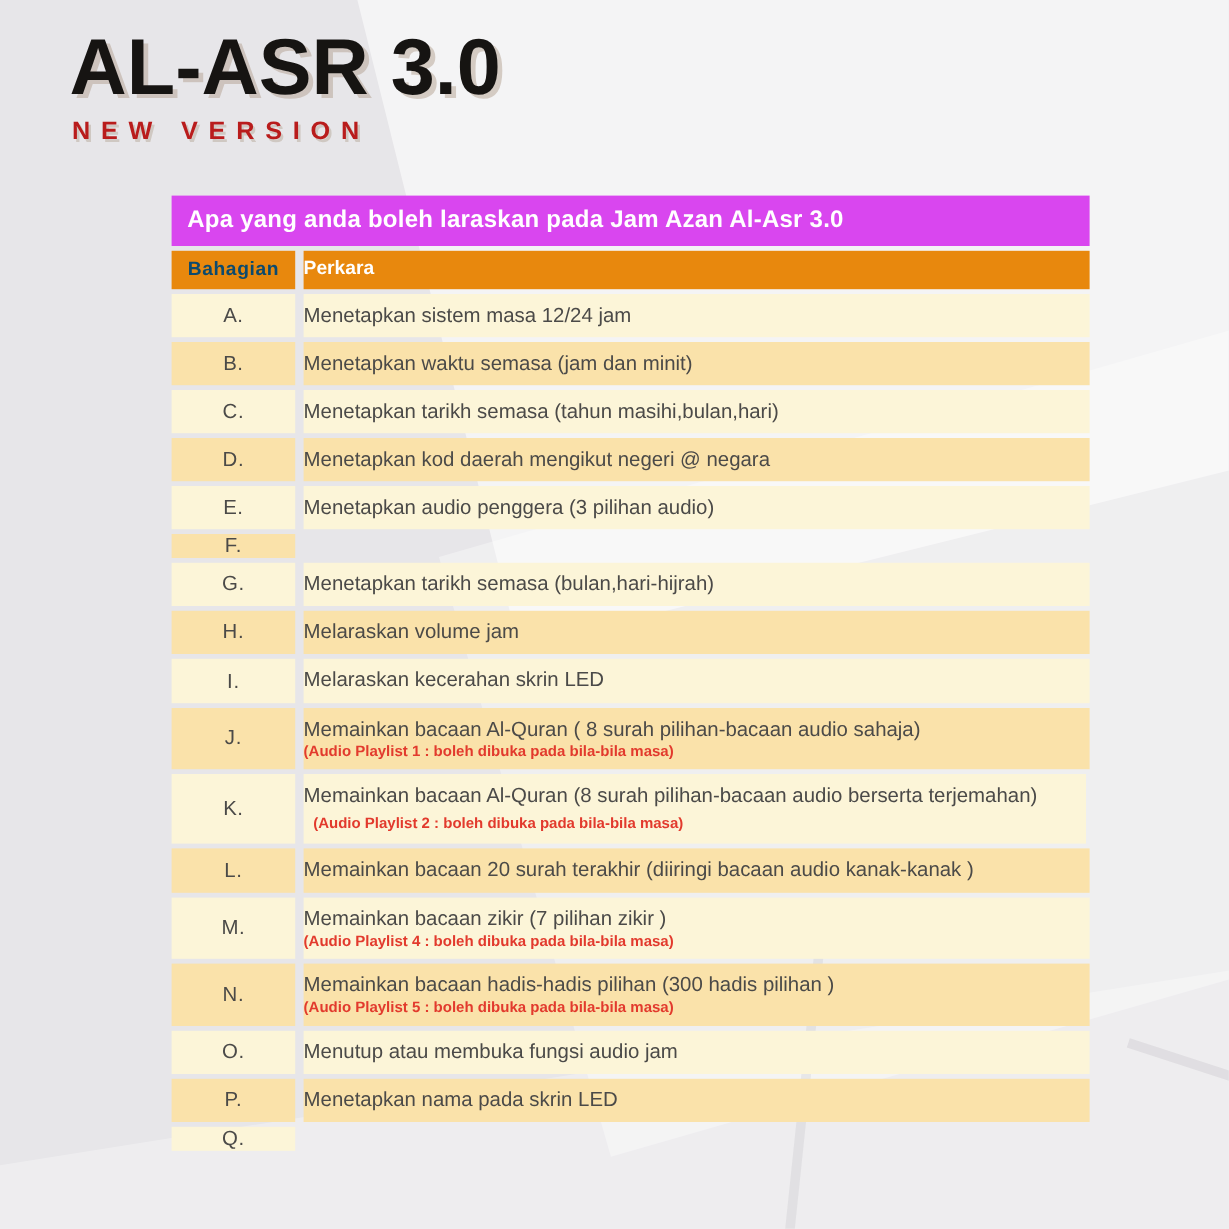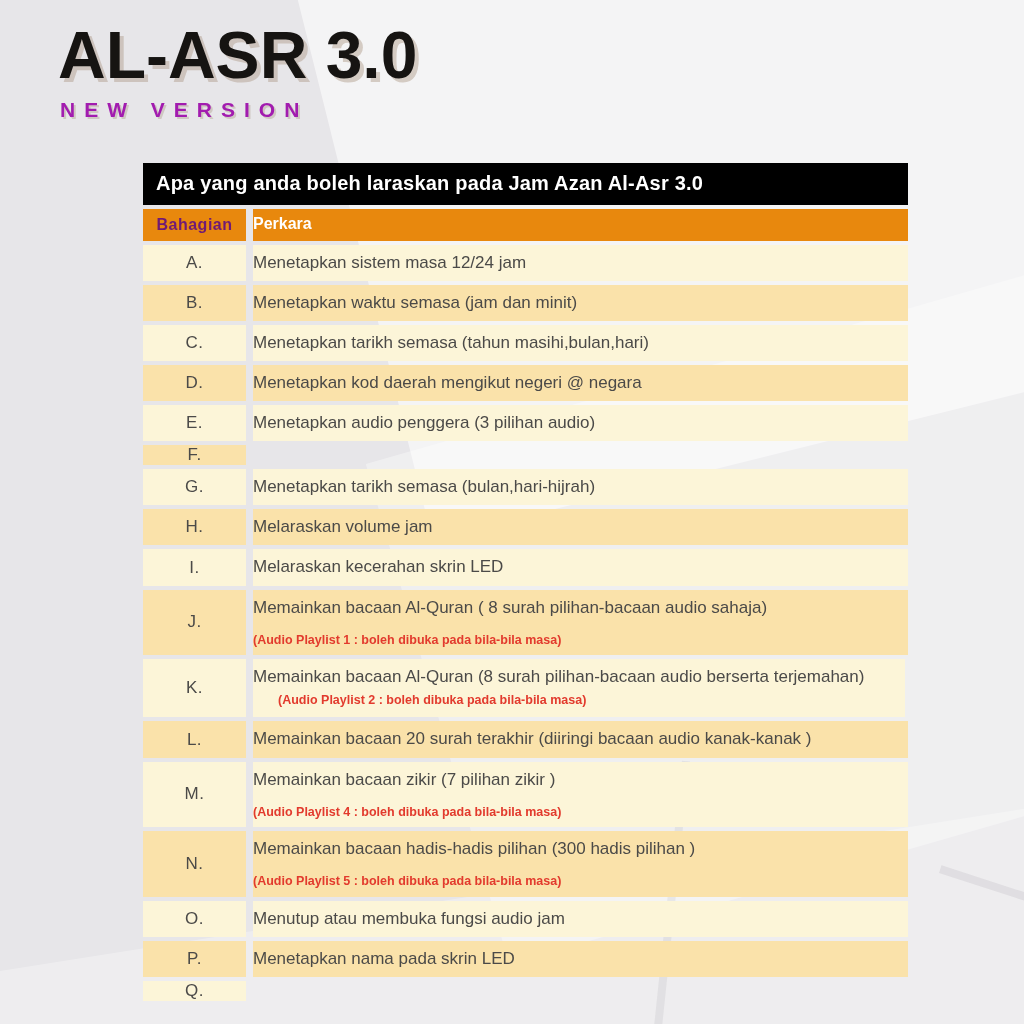--- a/index.html
+++ b/index.html
@@ -48,29 +48,29 @@
     letter-spacing: 0px;
     color: #161412;
     text-shadow: 4px 4px 0 rgba(172,154,136,0.45);
     line-height: 1.05;
   }
   .sub-title {
     margin: 8px 0 0 2px;
     font-size: 21px;
     font-weight: bold;
     letter-spacing: 9px;
-    color: #a21caf;
+    color: #b91c1c;
     text-shadow: 2px 2px 0 rgba(172,154,136,0.4);
   }
 
   
   .panel { position: absolute; left: 143px; top: 163px; width: 765px; }
 
   .black-bar {
-    background: #000000;
+    background: #d946ef;
     color: #ffffff;
     font-size: 20px;
     font-weight: bold;
     padding: 9px 13px 10px 13px;
     letter-spacing: 0.2px;
   }
 
   .grid { margin-top: 3px; }
 
   .t-row { display: flex; gap: 7px; margin-top: 4px; }
@@ -95,30 +95,30 @@
     min-height: 22px;
   }
   .cell-text .main { display: inline; }
 
   .note {
     color: #e23a2d;
     font-size: 12.5px;
     line-height: 1.25;
     font-weight: bold;
   }
-  .note.block { display: block; margin-top: 14px; }
-  .note.inline { display: inline; margin-left: 25px; font-weight: bold; }
+  .note.block { display: block; margin-top: 0px; }
+  .note.inline { display: inline; margin-left: 8px; font-weight: bold; }
 
   
   .t-row.head .cell {
     background: #e8880d !important;
     color: #ffffff;
   }
   .t-row.head .cell-letter {
-    color: #701a75; font-weight: bold; font-size: 16px;
+    color: #0c4a6e; font-weight: bold; font-size: 16px;
   }
   .t-row.head .cell-text {
     color: #ffffff; font-weight: bold; font-size: 16px;
     padding-top: 5px; padding-bottom: 6px; min-height: 18px;
   }
 </style>
 </head>
 <body>
 
 <div class="bg-shape bg-tri-top-right"></div>

